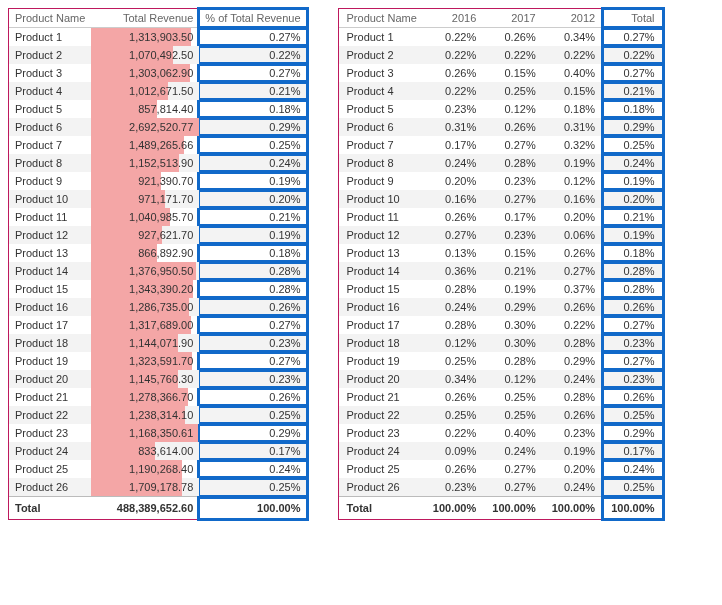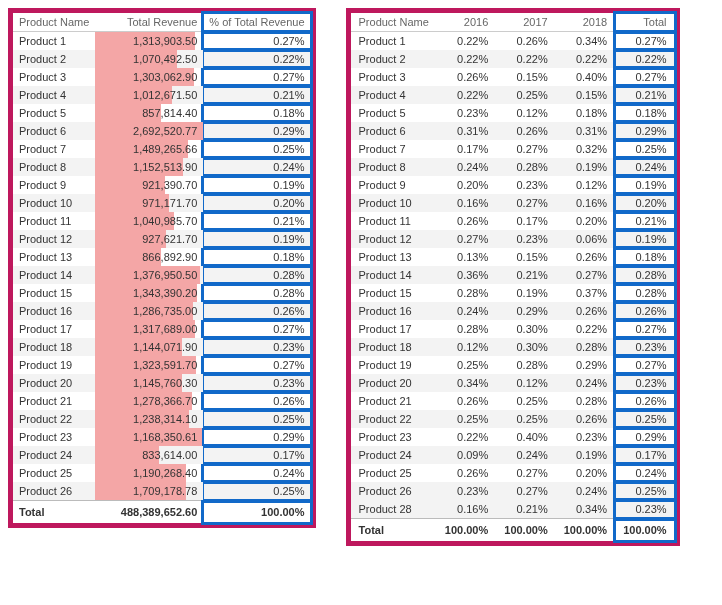--- a/index.html
+++ b/index.html
@@ -8,21 +8,21 @@
     background: #fff;
     font-family: "Segoe UI", Arial, sans-serif;
     font-size: 11px;
     color: #333;
     padding: 8px;
     width: 722px;
   }
   .tbl-wrap {
     display: inline-block;
     vertical-align: top;
-    border: 5px solid #be185d;
+    border: 1px solid #be185d;
   }
   .tbl { border-collapse: collapse; }
   .tbl th, .tbl td {
     font-weight: 400;
     padding: 3px 6px;
     white-space: nowrap;
     text-align: right;
   }
   .tbl th {
     color: #666;
@@ -300,21 +300,21 @@
     </table>
   </div>
 
   <div class="tbl-wrap">
     <table class="tbl t2" id="t2">
       <thead>
           <tr id="t2h">
             <th class="left">Product Name</th>
             <th>2016</th>
             <th>2017</th>
-            <th>2018</th>
+            <th>2012</th>
             <th class="hl bold">Total</th>
           </tr>
         </thead>
       <tbody id="t2b">
           <tr>
             <td class="left">Product 1</td>
             <td>0.22%</td>
             <td>0.26%</td>
             <td>0.34%</td>
             <td class="bold hl">0.27%</td>
@@ -486,27 +486,20 @@
             <td>0.27%</td>
             <td>0.20%</td>
             <td class="bold hl">0.24%</td>
           </tr>
           <tr class="even">
             <td class="left">Product 26</td>
             <td>0.23%</td>
             <td>0.27%</td>
             <td>0.24%</td>
             <td class="bold hl">0.25%</td>
-          </tr>
-          <tr class="even">
-            <td class="left">Product 28</td>
-            <td>0.16%</td>
-            <td>0.21%</td>
-            <td>0.34%</td>
-            <td class="bold hl">0.23%</td>
           </tr>
         </tbody>
       <tfoot>
           <tr id="t2f">
             <td class="left">Total</td>
             <td>100.00%</td>
             <td>100.00%</td>
             <td>100.00%</td>
             <td class="bold hl">100.00%</td>
           </tr>

